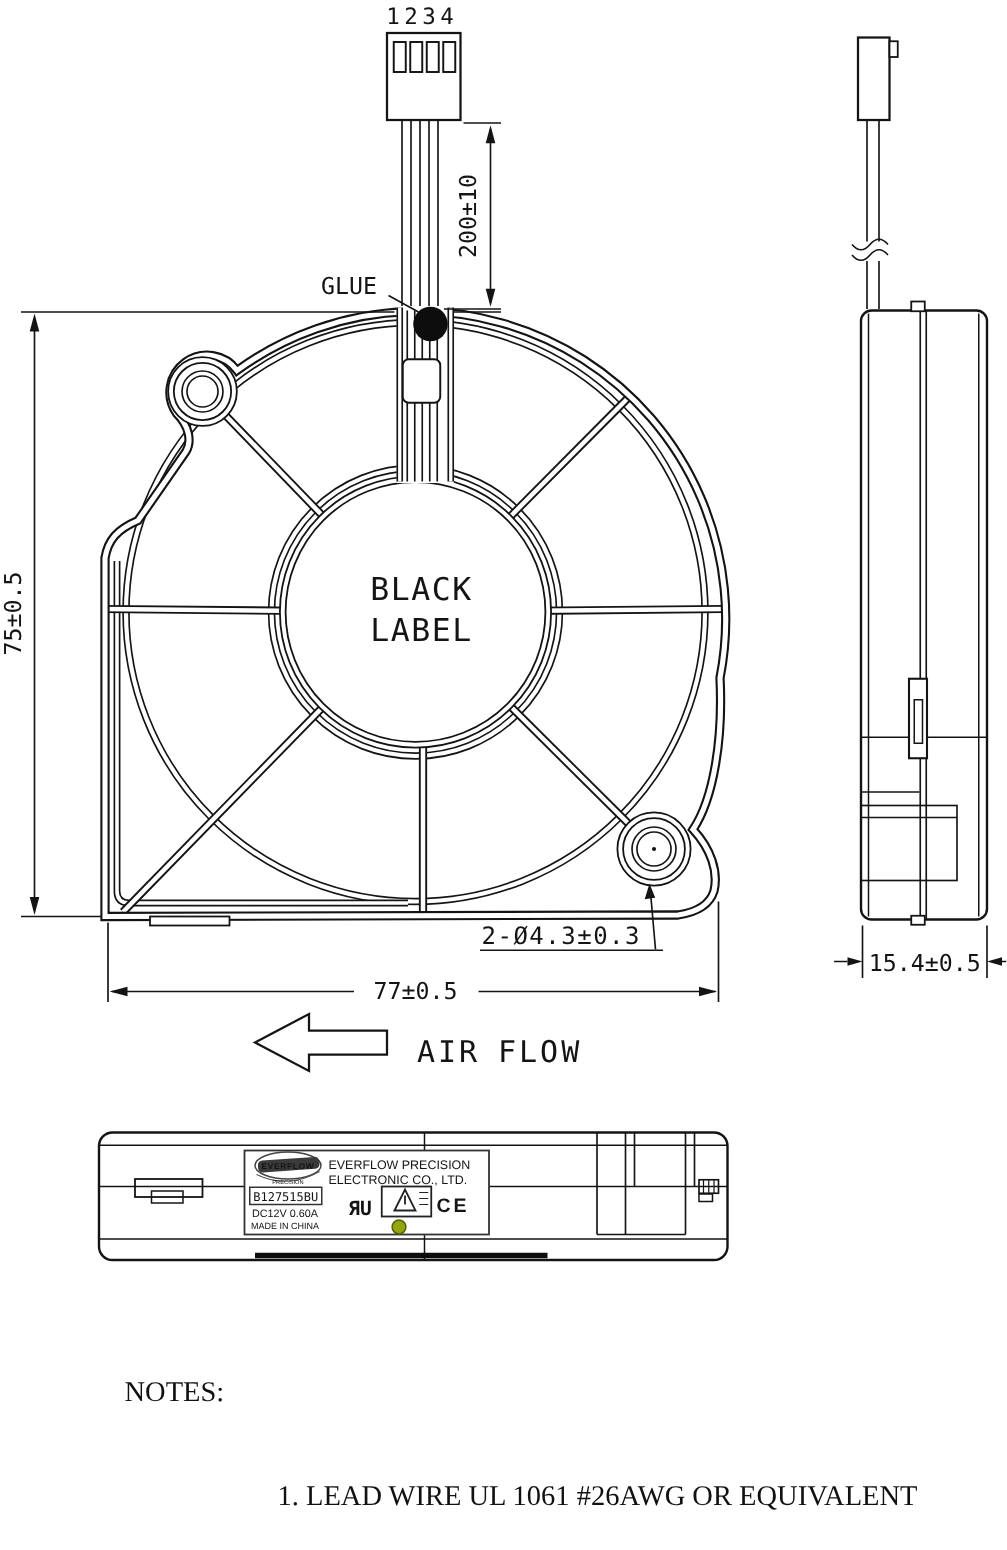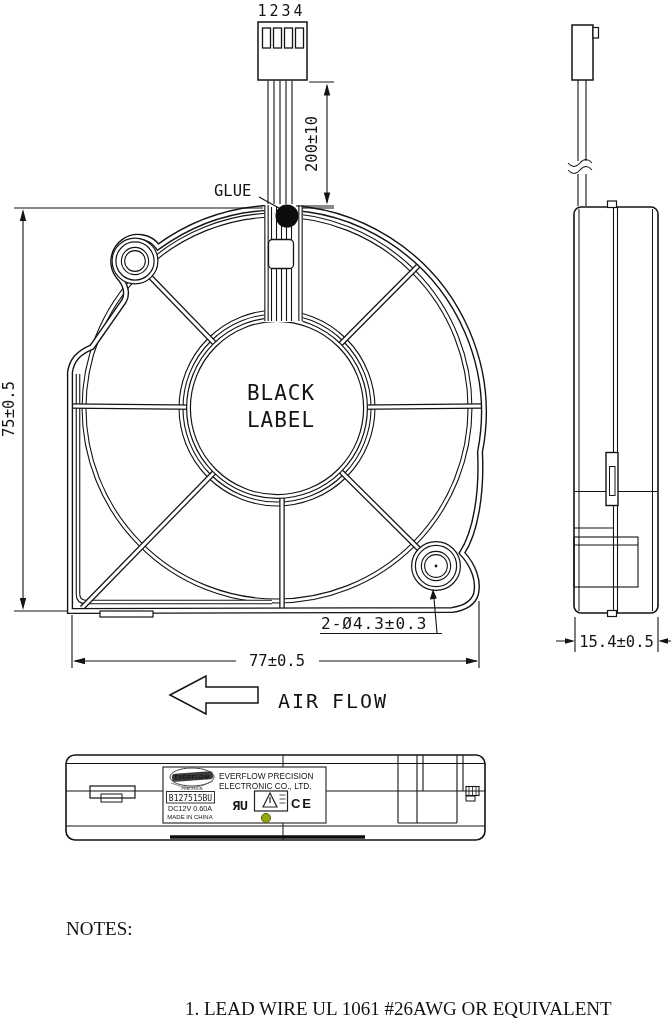--- a/index.html
+++ b/index.html
@@ -2,22 +2,22 @@
 <html><head>
 <meta charset="utf-8">
 <style>
   html,body{margin:0;padding:0;background:#ffffff;}
   .canvas{position:relative;width:671px;height:1033px;background:#ffffff;overflow:hidden;}
   svg{position:absolute;left:0;top:0;}
   svg text{font-family:"DejaVu Sans Mono","Liberation Mono",monospace;fill:#141414;}
   .lbltxt{font-family:"Liberation Sans",sans-serif;}
   .notes{position:absolute;left:0;top:871px;width:671px;font-family:"Liberation Serif",serif;
          font-size:19px;line-height:23px;color:#111;white-space:pre;}
-  .notes .t{padding-left:66px;}
-  .notes .n1{padding-left:185px;margin-top:11px;}
+  .notes .t{padding-left:83px;}
+  .notes .n1{padding-left:185px;}
 </style>
 </head>
 <body>
 
 <div class="canvas">
 <svg width="671" height="1033" viewBox="0 0 671 1033">
 
   <g>
 
     <circle cx="277" cy="408" r="193" fill="none" stroke="#141414" stroke-width="5"></circle>

